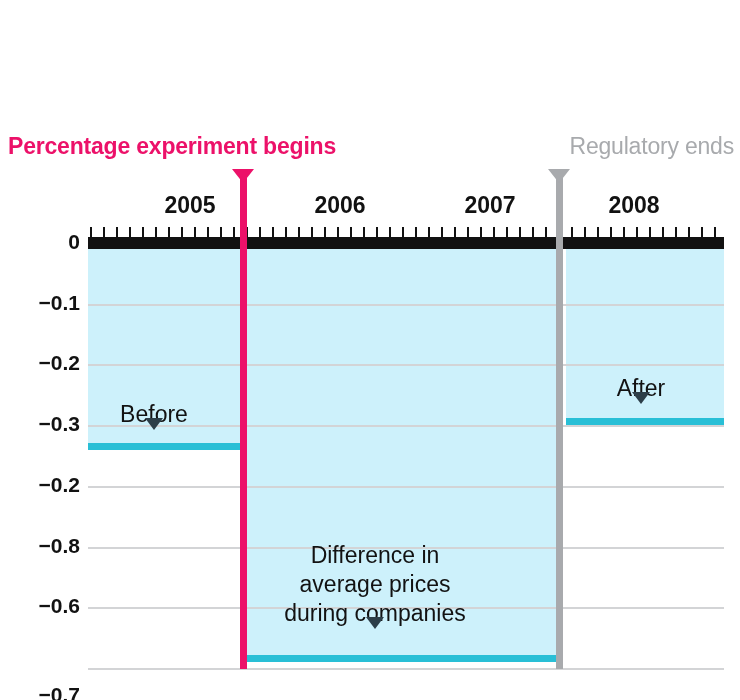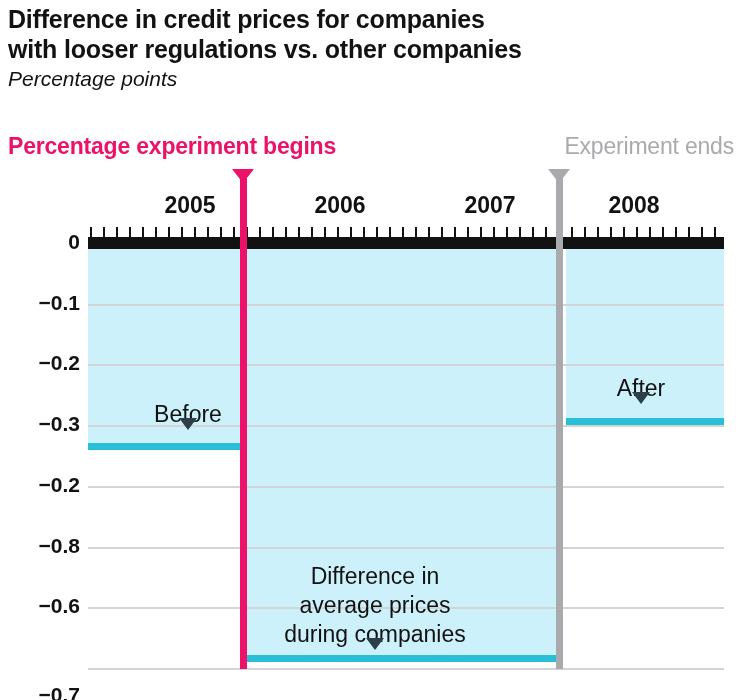--- a/index.html
+++ b/index.html
@@ -180,28 +180,23 @@
     border-right: 9px solid transparent;
     border-top: 12px solid #2c3e48;
   }
   .inlabel .lbl-text { display: block; }
 </style>
 </head>
 <body>
 
 <div id="root">
 
-  <div class="title-block">
-    <div class="title-line">Difference in credit prices for companies</div>
-    <div class="title-line">with looser regulations vs. other companies</div>
-    <div class="subtitle">Percentage points</div>
-  </div>
 
   <div class="ann-begin">Percentage experiment begins</div>
-  <div class="ann-end">Experiment ends</div>
+  <div class="ann-end">Regulatory ends</div>
 
   <div class="year" style="left:190px;text-align:center;">2005</div>
   <div class="year" style="left:340px;">2006</div>
   <div class="year" style="left:490px;">2007</div>
   <div class="year" style="left:634px;">2008</div>
 
   <div class="ylabels">
     <div class="ylabel" style="top:0px;">0</div>
     <div class="ylabel" style="top:61px;">−0.1</div>
     <div class="ylabel" style="top:121px;">−0.2</div>
@@ -283,30 +278,30 @@
     <div class="tick" style="left:626px;"></div>
   </div>
   <div class="axis-zero"></div>
 
   <div class="vline pink" style="left:240px;"></div>
   <div class="vmarker pink" style="left:232px;"></div>
 
   <div class="vline grey" style="left:556px;"></div>
   <div class="vmarker grey" style="left:548px;"></div>
 
-  <div class="inlabel" style="left:128px; top:400px; width:120px;">
+  <div class="inlabel" style="left:94px; top:400px; width:120px;">
     <span class="lbl-text">Before</span>
     <span class="caret"></span>
   </div>
 
   <div class="inlabel" style="left:586px; top:374px; width:110px;">
     <span class="lbl-text">After</span>
     <span class="caret"></span>
   </div>
 
-  <div class="inlabel" style="left:270px; top:541px; width:210px;margin-top:21px;">
+  <div class="inlabel" style="left:270px; top:541px; width:210px;">
     <span class="lbl-text">Difference in</span>
     <span class="lbl-text">average prices</span>
     <span class="lbl-text">during companies</span>
     <span class="caret"></span>
   </div>
 
 </div>
 
 </body></html>

